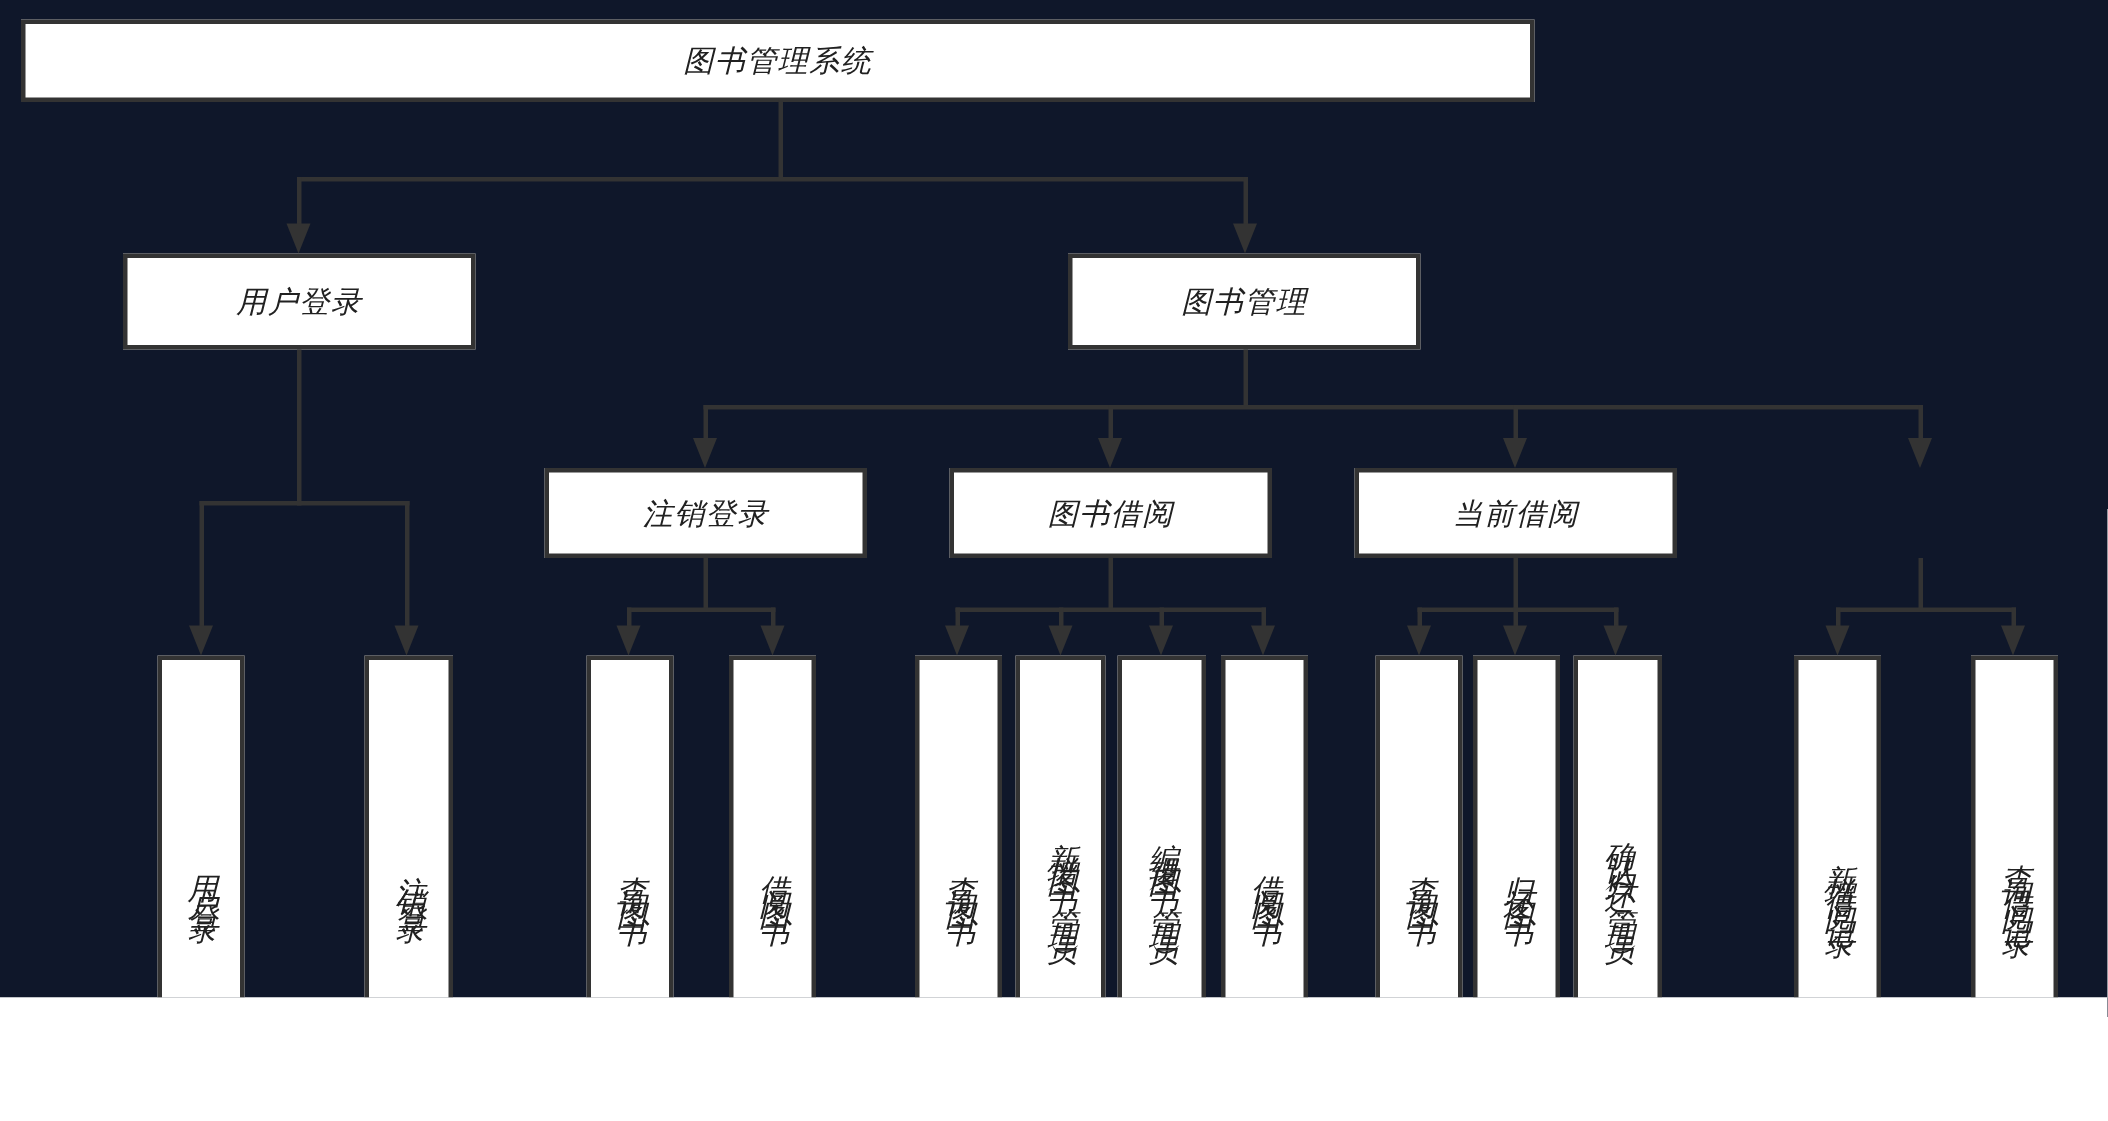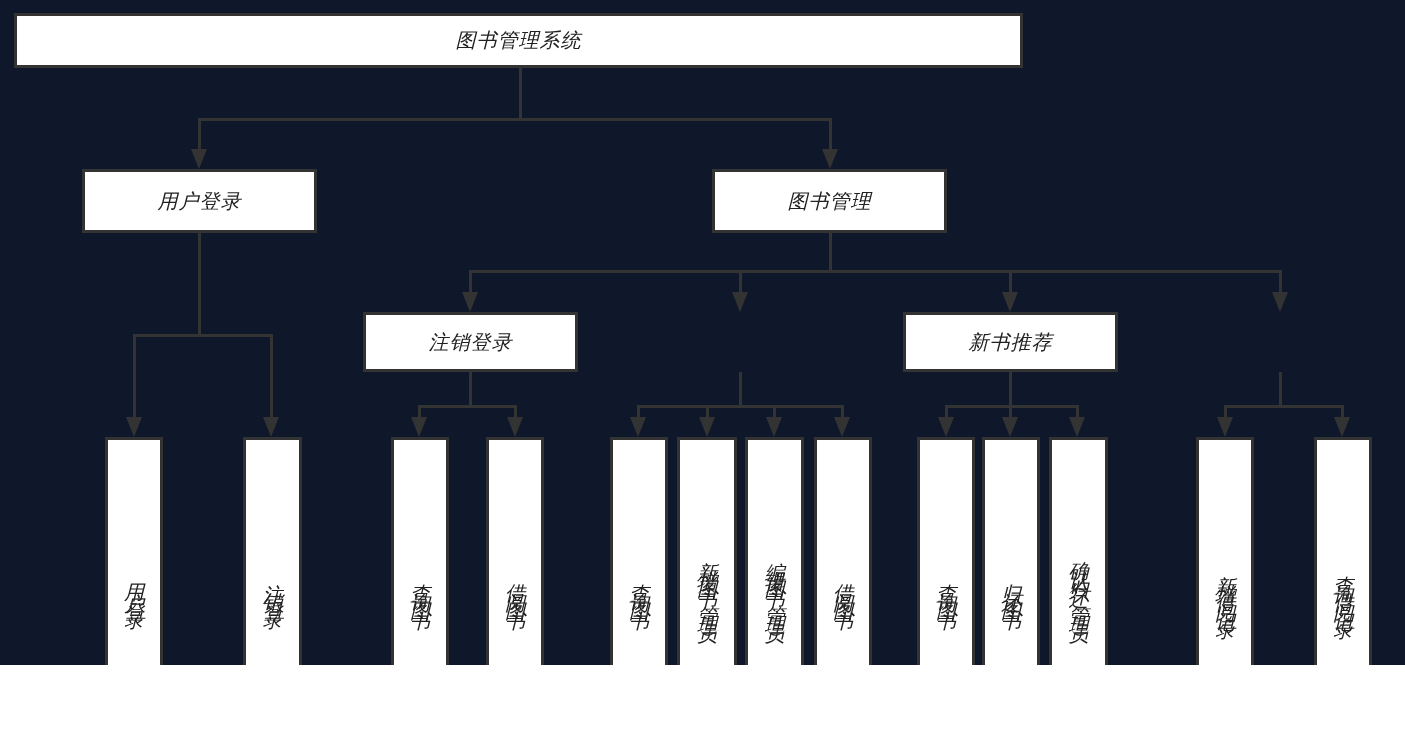--- a/index.html
+++ b/index.html
@@ -62,23 +62,26 @@
   </div>
 
   <div class="box" style="left:712px;top:169px;width:235px;height:64px;">
     <span>图书管理</span>
   </div>
 
   <div class="box" style="left:363px;top:312px;width:215px;height:60px;">
     <span>注销登录</span>
   </div>
 
+  <div class="box" style="left:633px;top:312px;width:215px;height:60px;">
+    <span>图书借阅</span>
+  </div>
 
   <div class="box" style="left:903px;top:312px;width:215px;height:60px;">
-    <span>新书推荐</span>
+    <span>当前借阅</span>
   </div>
 
 
   <div class="box vbox" style="left:105px;top:437px;width:58px;height:298px;">
     <span>用户登录</span>
   </div>
 
   <div class="box vbox" style="left:243px;top:437px;width:59px;height:298px;">
     <span>注销登录</span>
   </div>

